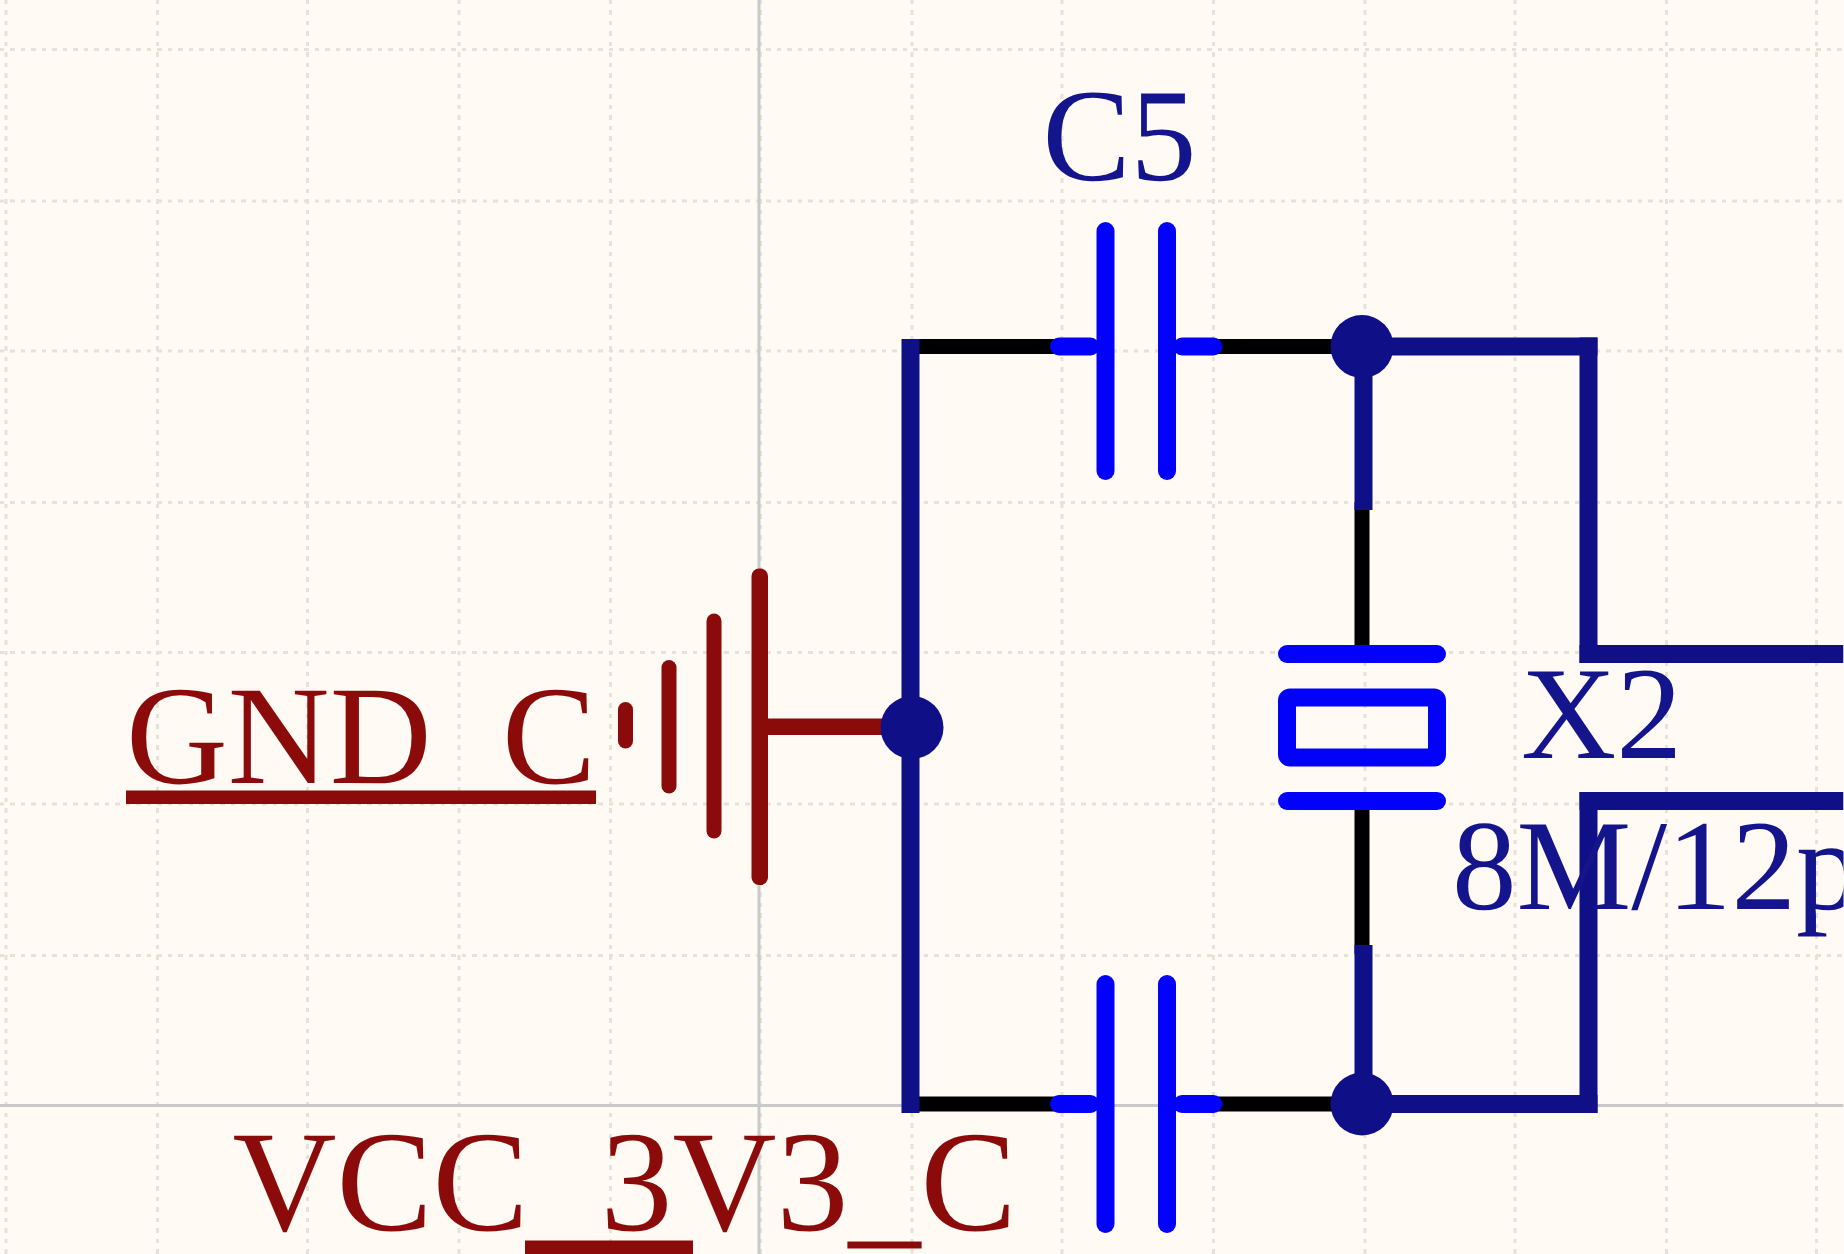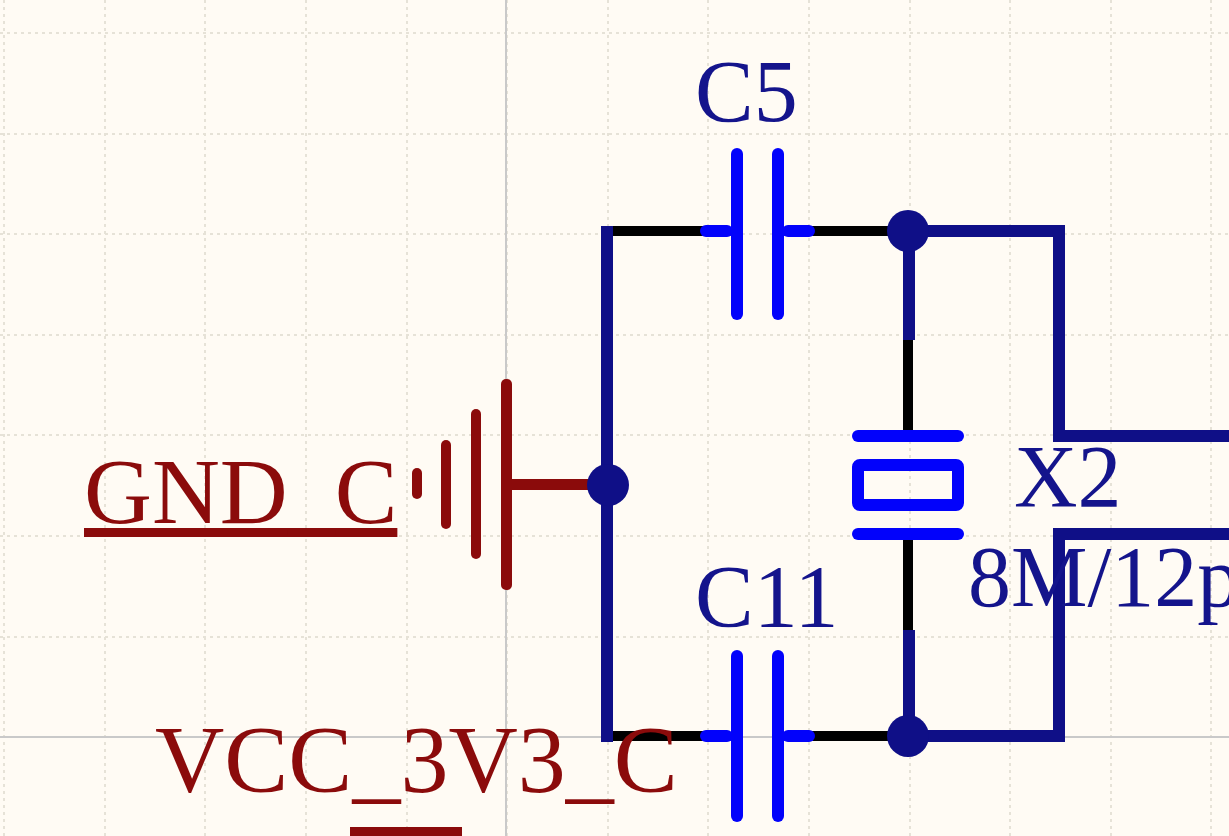--- a/index.html
+++ b/index.html
@@ -104,19 +104,18 @@
   <div class="cstub" style="left:700px;top:730px;"></div>
   <div class="cstub" style="left:782px;top:730px;"></div>
   <div class="cplate" style="left:731px;top:650px;"></div>
   <div class="cplate" style="left:772px;top:650px;"></div>
 
   <div class="xplate" style="left:852px;top:430px;"></div>
   <div class="xbody" style="left:852px;top:459px;"></div>
   <div class="xplate" style="left:852px;top:528px;"></div>
 
   <div class="lbl comp" style="left:695px;top:48px;">C5</div>
-  <div class="lbl comp" style="left:695px;top:553px;">C11</div>
   <div class="lbl comp" style="left:966px;top:433px;margin-left:48px;">X2</div>
   <div class="lbl val2" style="left:968px;top:534px;">8M/12p</div>
   <div class="lbl net" style="left:84px;top:444px;font-size:94px;text-decoration:underline;">GND_C</div>
-  <div class="lbl net" style="left:155px;top:712px;font-size:96px;">VCC_3V3_C</div>
+  <div class="lbl net" style="left:155px;top:740px;font-size:96px;">VCC_3V3_C</div>
 
 </div>
 
 </body></html>

